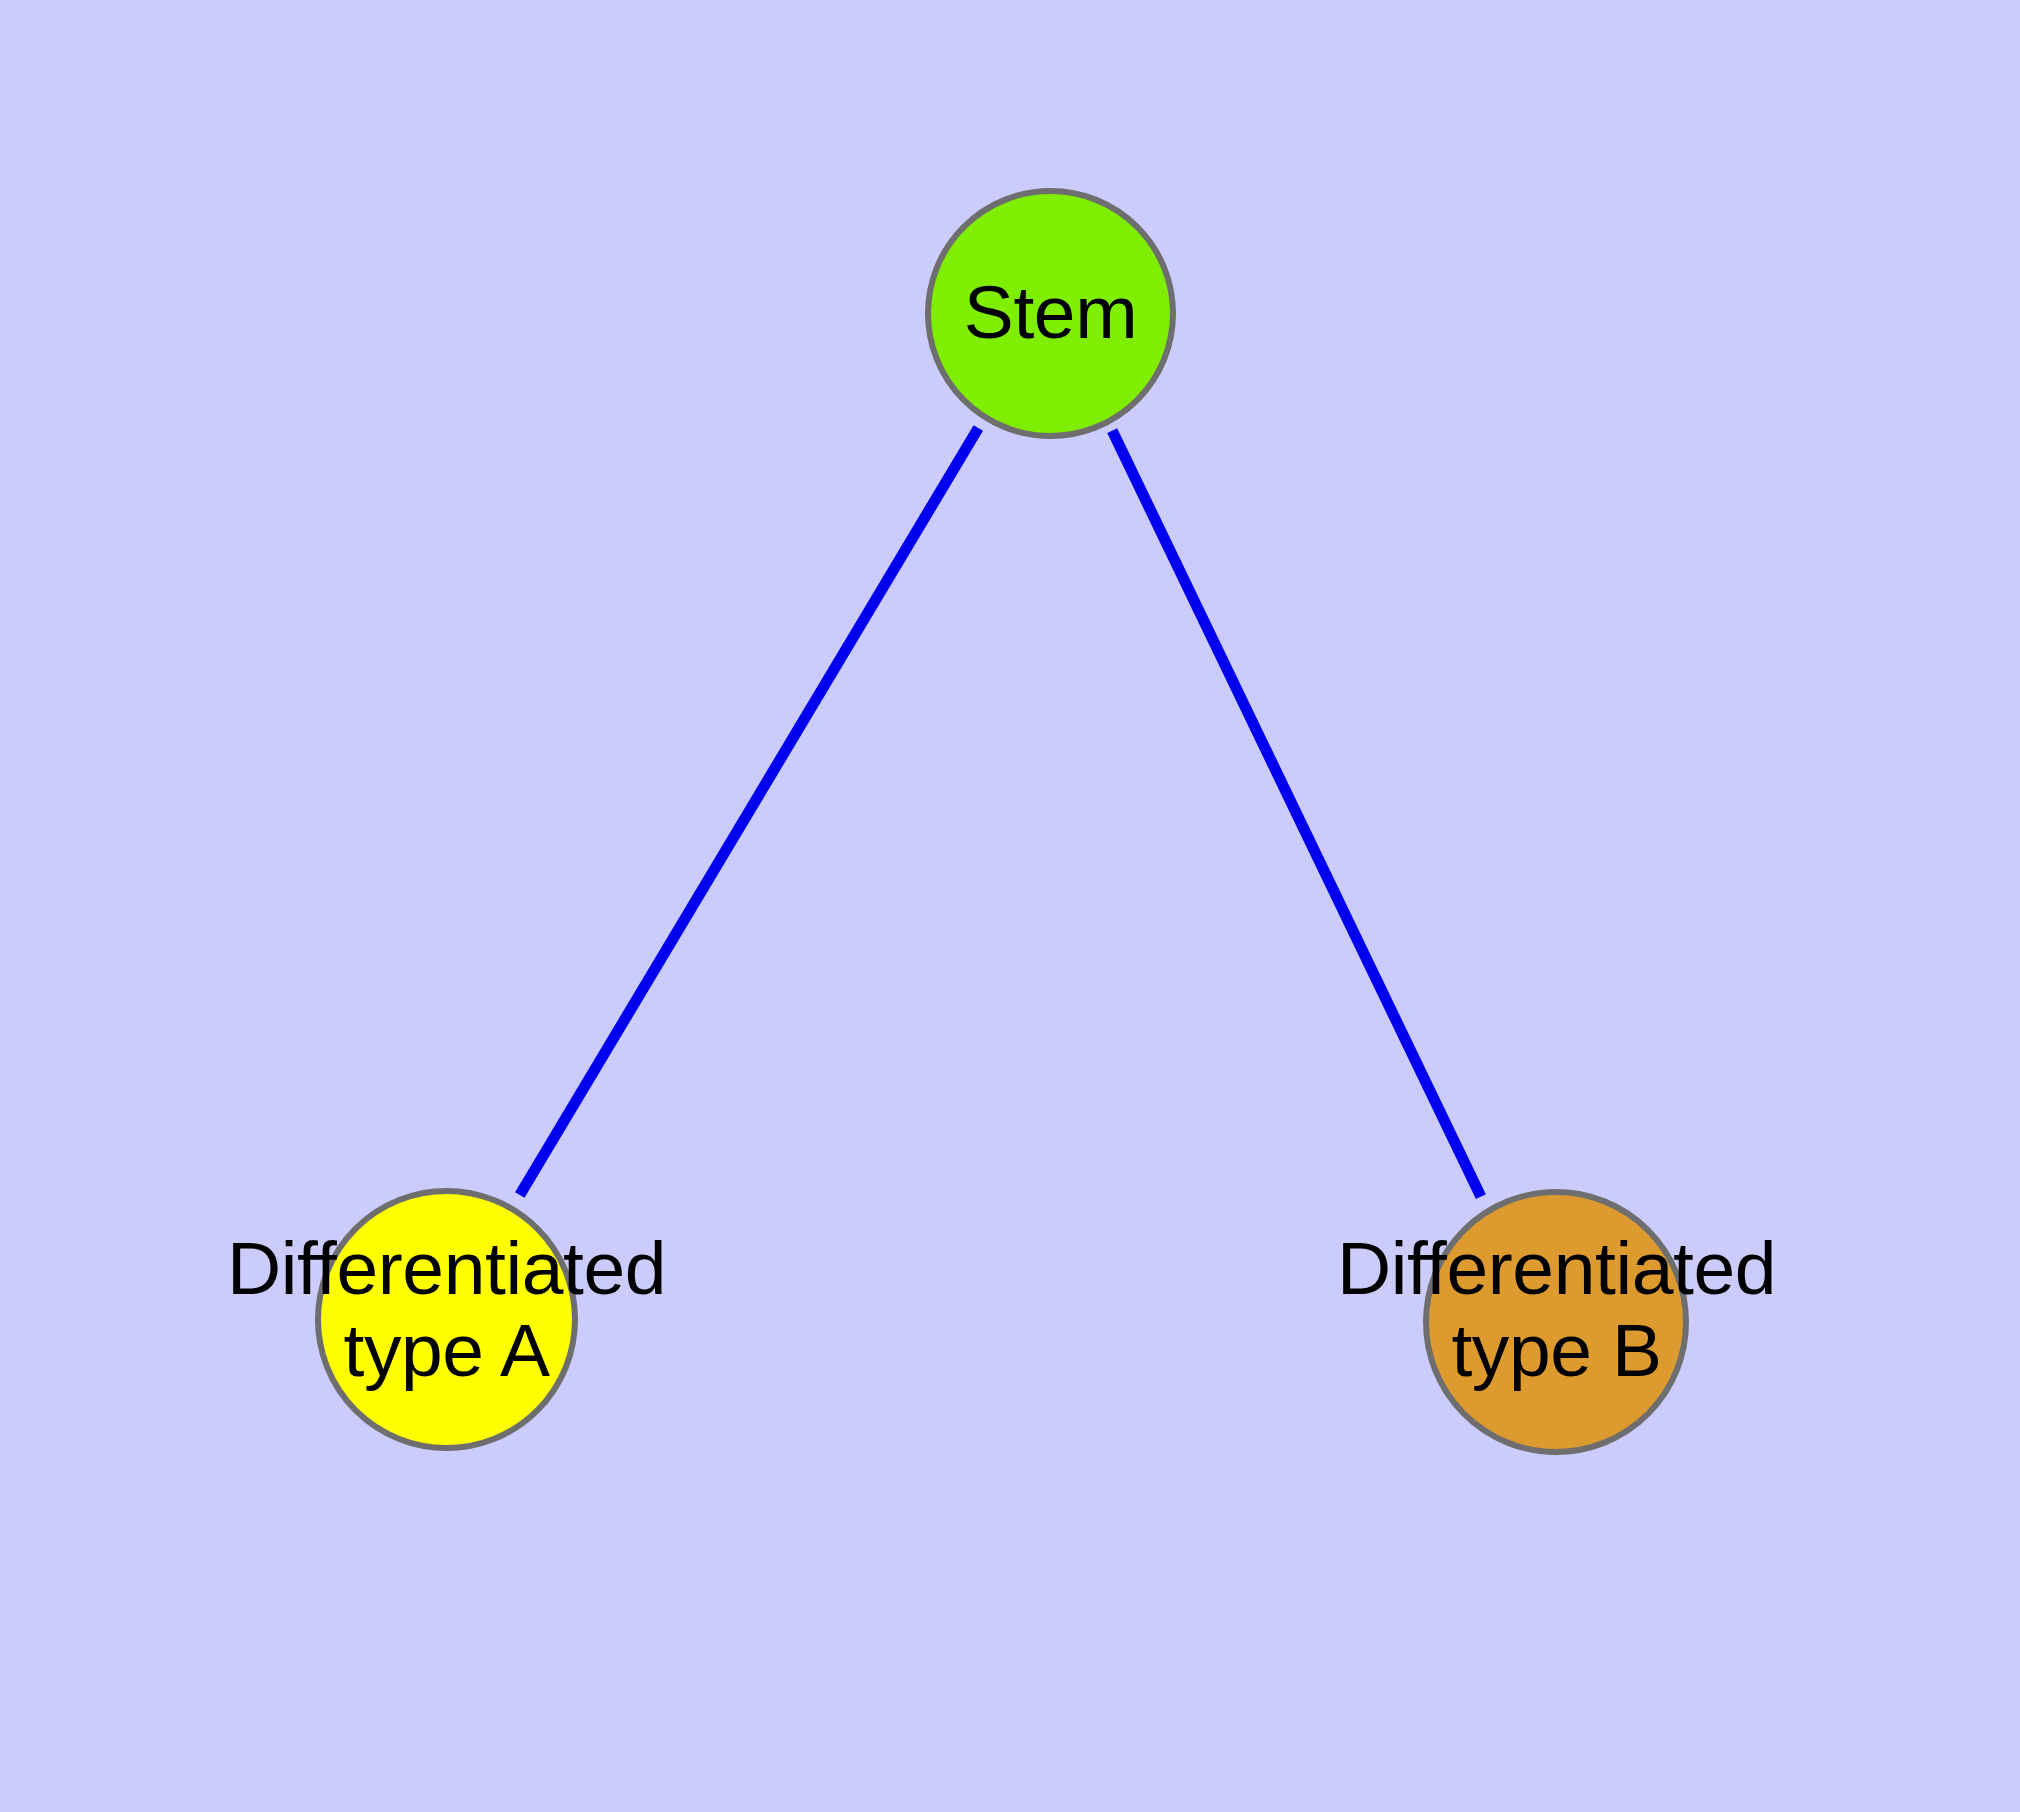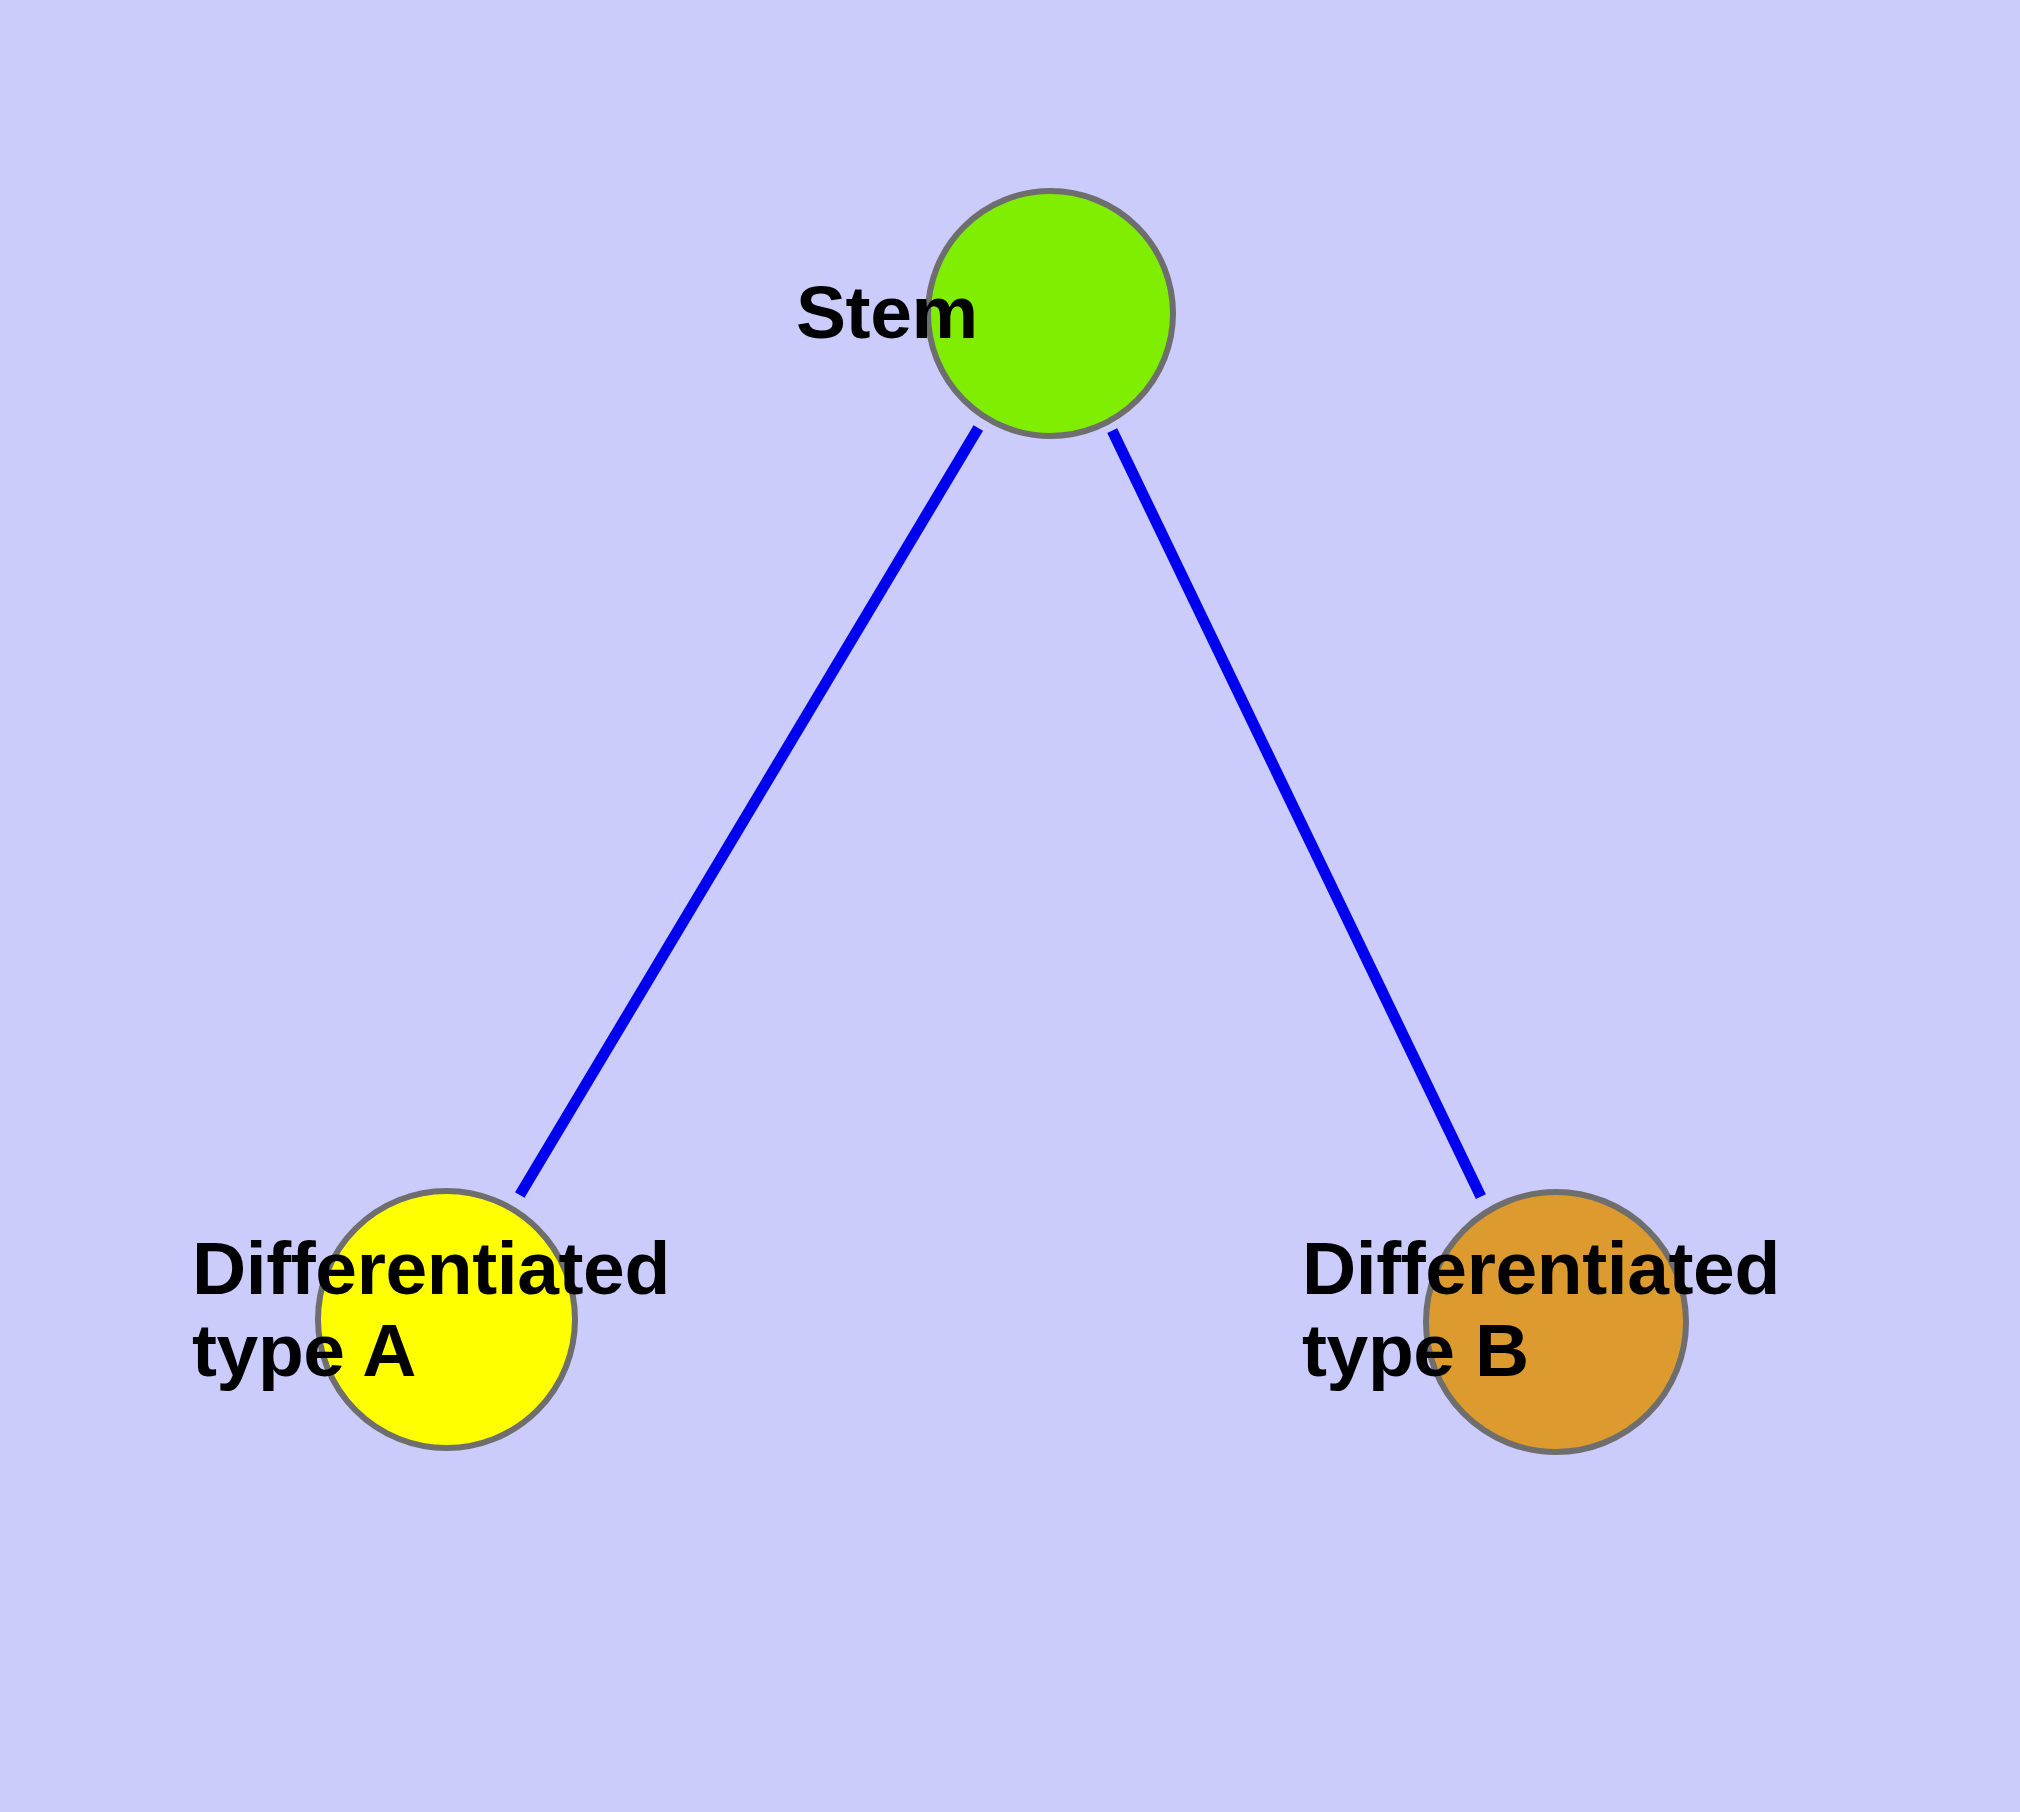--- a/index.html
+++ b/index.html
@@ -49,23 +49,24 @@
   #node-type-b {
     left: 1423px;
     top: 1189px;
     width: 266px;
     height: 266px;
     background: #dd9a2e;
   }
   .node-label {
     position: absolute;
     color: #000000;
-    font-weight: bold;
+    font-weight: normal;
     font-size: 75px;
     line-height: 82px;
+    text-align: center;
     white-space: pre-line;
     letter-spacing: -0.4px;
     pointer-events: none;
   }
   #label-stem {
     left: 796px;
     top: 271px;
     width: 509px;
   }
   #label-type-a {

